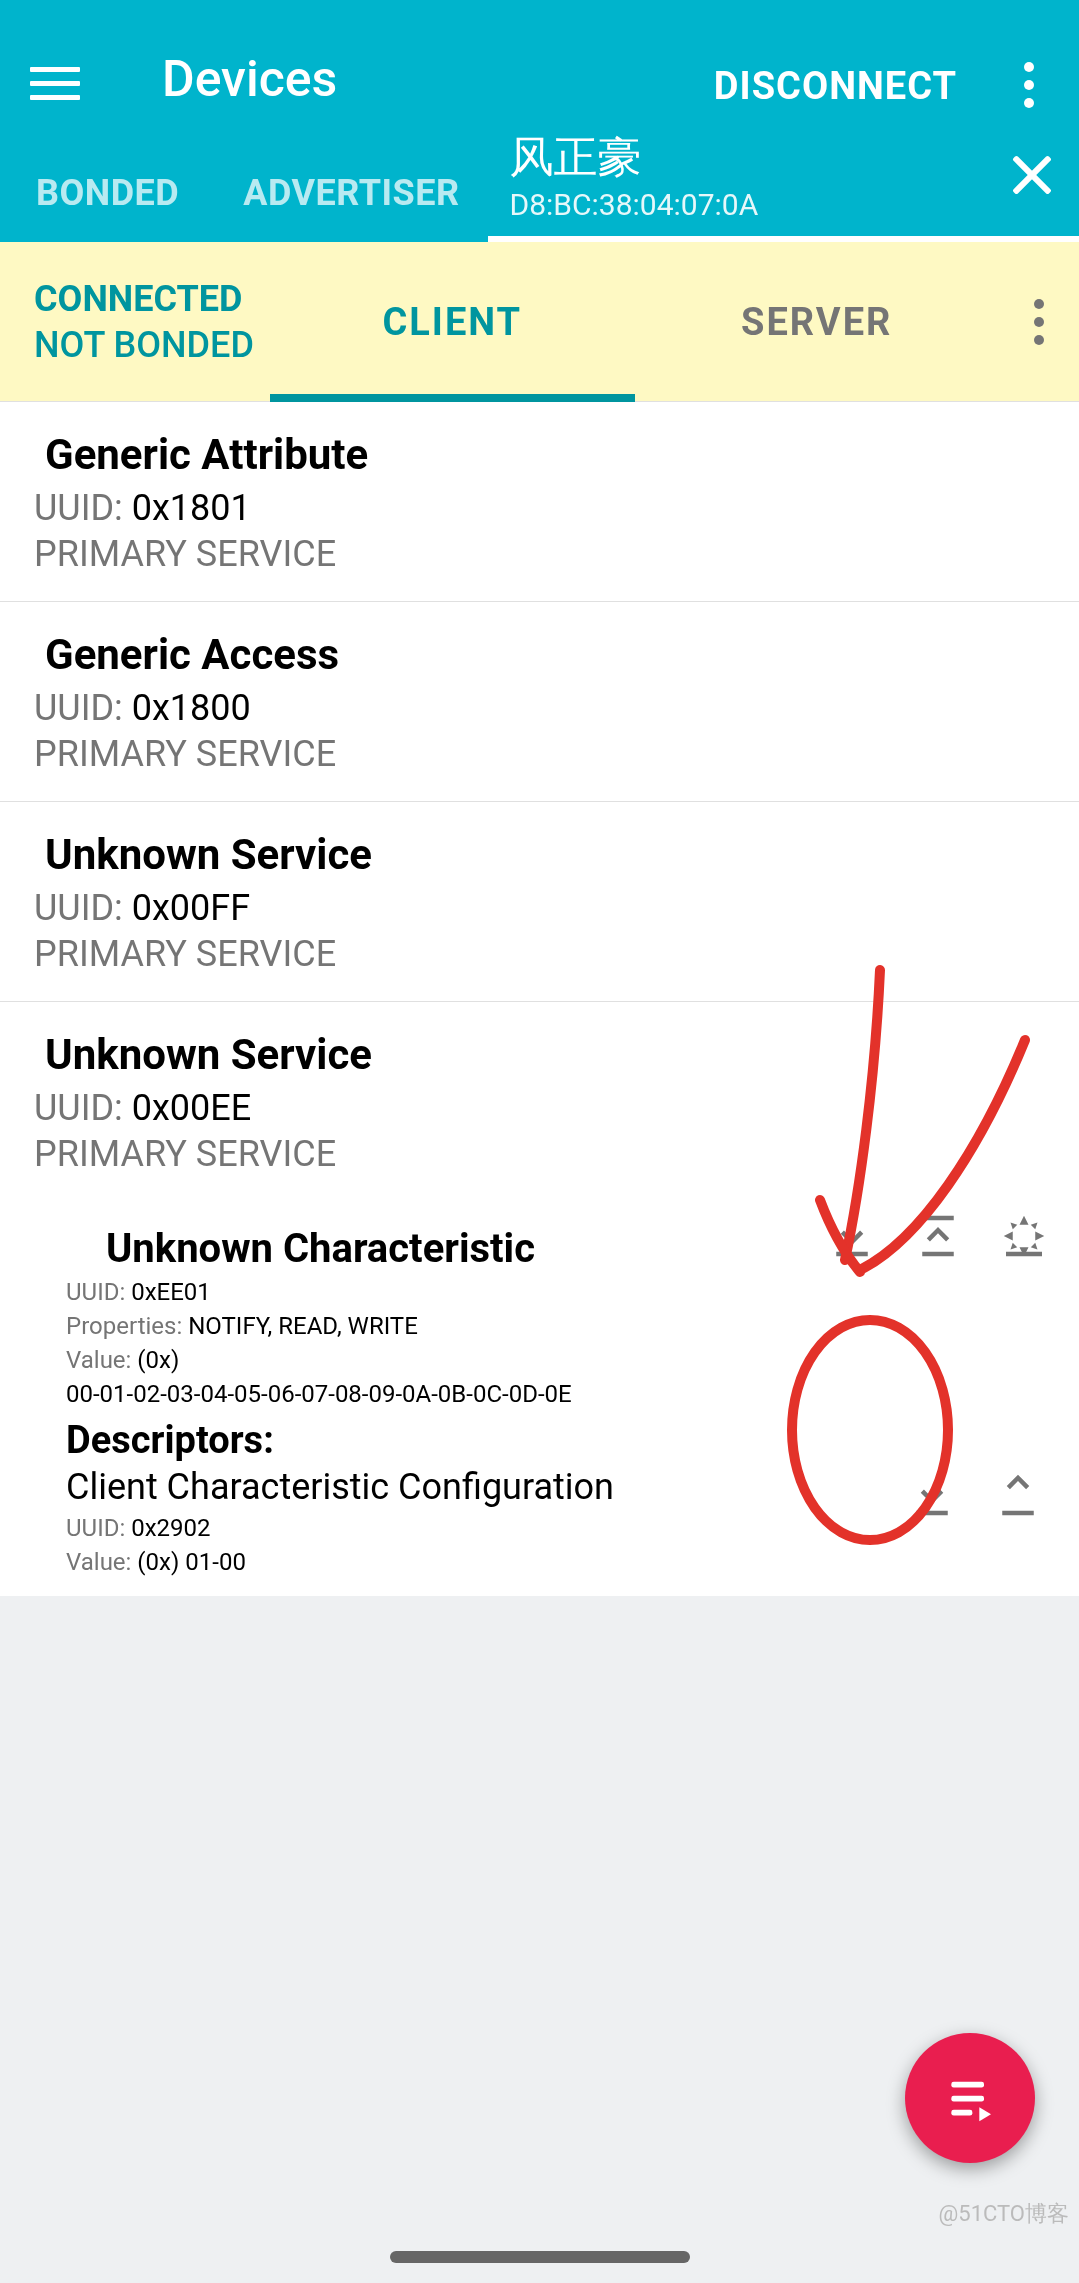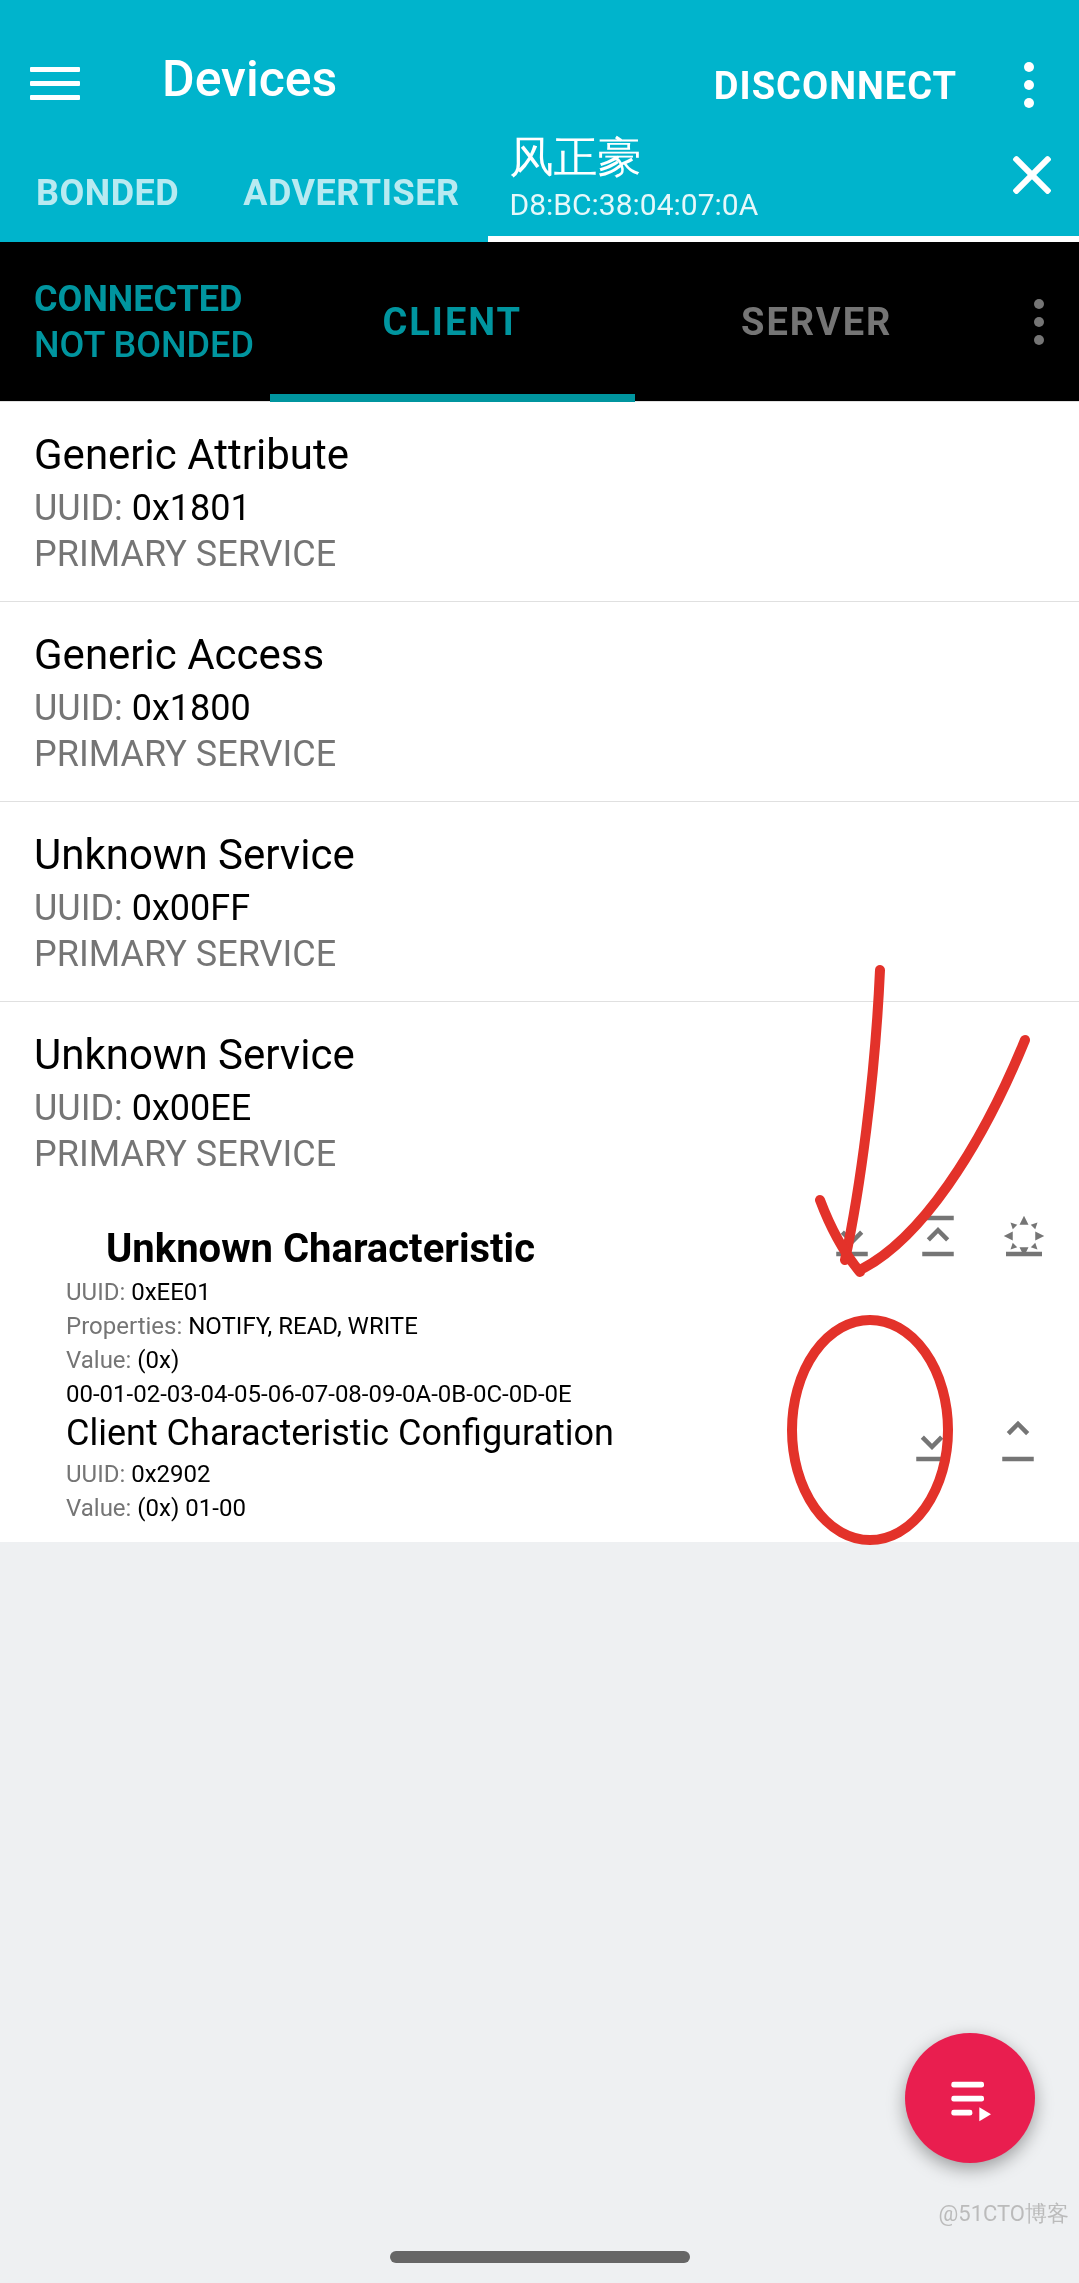--- a/index.html
+++ b/index.html
@@ -17,33 +17,33 @@
   .tab-top { flex: 0 0 auto; padding: 0 28px 28px 36px; font-size: 36px; font-weight:700; color: rgba(255,255,255,.72); cursor:pointer; letter-spacing:.5px;}
   .tab-device { flex:1; display:flex; align-items:center; padding:10px 22px 14px 22px; border-bottom: 6px solid #fff; }
   .tab-device .dev { flex:1; }
   .tab-device .dev .name { font-size: 44px; font-weight:400; color:#fff; }
   .tab-device .dev .mac { font-size: 30px; color: rgba(255,255,255,.9); }
   .close-x { width:50px; height:50px; position:relative; cursor:pointer; }
   .close-x::before, .close-x::after { content:""; position:absolute; left:50%; top:50%; width:50px; height:6px; background:#fff; border-radius:2px; }
   .close-x::before { transform: translate(-50%,-50%) rotate(45deg); }
   .close-x::after { transform: translate(-50%,-50%) rotate(-45deg); }
 
-  .subbar { background:#000000; display:flex; align-items:center; height: 160px; border-bottom:1px solid var(--divider); }
+  .subbar { background:#fef9c3; display:flex; align-items:center; height: 160px; border-bottom:1px solid var(--divider); }
   .status { padding-left: 34px; flex: 0 0 270px; }
   .status .s1 { color: var(--teal-dark); font-size: 36px; font-weight:700; }
   .status .s2 { color: var(--teal-dark); font-size: 36px; font-weight:500; margin-top:4px; }
   .sub-tab { flex:1; text-align:center; font-size:38px; font-weight:700; letter-spacing:2px; color: var(--grey); cursor:pointer; height:100%; display:flex; align-items:center; justify-content:center; position:relative;}
   .sub-tab.active { color: var(--teal-dark); }
   .sub-tab.active::after { content:""; position:absolute; bottom:-1px; left:0; right:0; height:8px; background: var(--teal-dark); }
   .sub-dots { width: 80px; display:flex; flex-direction:column; align-items:center; gap:8px; cursor:pointer;}
   .sub-dots span { width:10px; height:10px; border-radius:50%; background: var(--grey); }
 
   .list { background:#fff; }
   .service { padding: 28px 34px 26px; border-bottom:1px solid var(--divider); cursor:pointer; }
-  .service .title { font-size: 42px; font-weight:400; color:#000; }
+  .service .title { font-size: 42px; font-weight:700; color:#000;margin-left:11px; }
   .service .uuid-line { font-size: 36px; margin-top:8px; }
   .uuid-label { color: var(--grey); }
   .uuid-val { color:#000; font-weight:400; }
   .svc-type { font-size:36px; color: var(--grey); margin-top:4px; }
 
   .expanded { padding-bottom: 6px; }
   .char { padding: 24px 20px 20px 66px; }
   .char-header { display:flex; align-items:flex-start;margin-left:40px; }
   .char-title { font-size:40px; font-weight:700; color:#000; flex:1; padding-top:18px;}
   .icons { display:flex; align-items:center; gap:28px; padding-right:6px; }
@@ -164,20 +164,21 @@
               </g>
               <path fill="none" stroke="#757575" stroke-width="2" d="M4 20h16"></path>
             </svg>
         </div>
       </div>
     </div>
     <div class="line"><span class="label">UUID: </span><span class="val">0xEE01</span></div>
     <div class="line"><span class="label">Properties: </span><span class="val">NOTIFY, READ, WRITE</span></div>
     <div class="line"><span class="label">Value: </span><span class="val">(0x)</span></div>
     <div class="line"><span class="val">00-01-02-03-04-05-06-07-08-09-0A-0B-0C-0D-0E</span></div>
+    <div class="desc-title">Descriptors:</div>
     <div class="desc-block">
       <div class="desc-left">
         <div class="desc-name">Client Characteristic Configuration</div>
         <div class="line"><span class="label">UUID: </span><span class="val">0x2902</span></div>
         <div class="line"><span class="label">Value: </span><span class="val">(0x) 01-00</span></div>
       </div>
       <div class="desc-icons">
         <div class="iconbtn">
           <svg viewBox="0 0 24 24">
               <path fill="#757575" d="M12 3v10.17l3.59-3.58L17 11l-5 5-5-5 1.41-1.41L12 13.17V3zM5 19h14v2H5z"></path>

